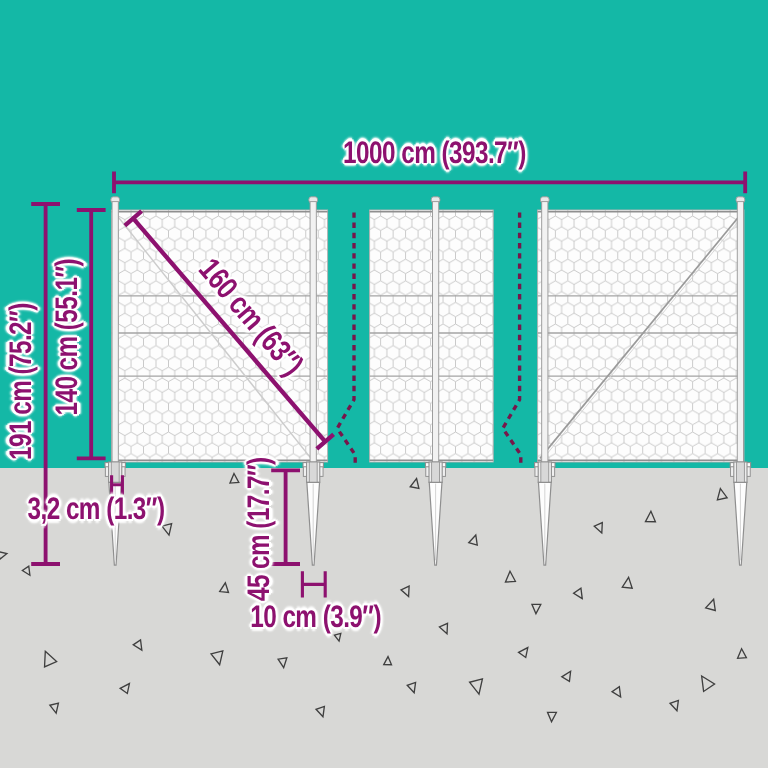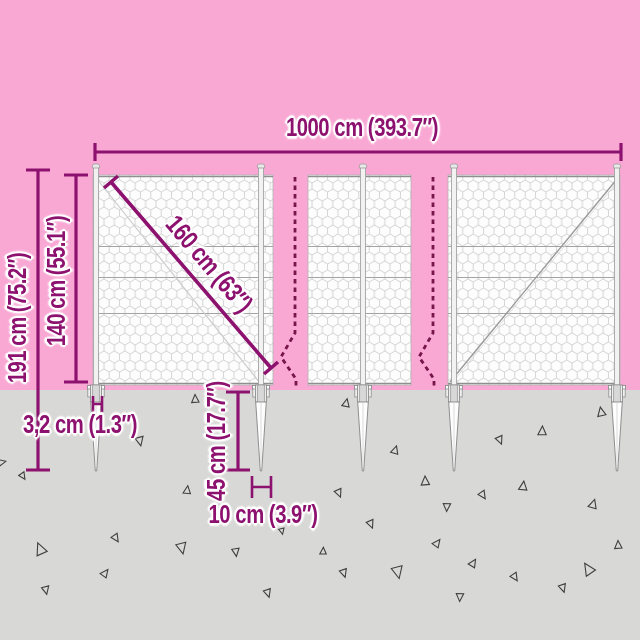--- a/index.html
+++ b/index.html
@@ -1,16 +1,16 @@
 <!DOCTYPE html>
 <html><head>
 <meta charset="utf-8">
 <style>
   html,body{margin:0;padding:0;background:#ffffff;}
-  #stage{position:relative;width:640px;height:640px;background:#f9a8d4;overflow:hidden;
+  #stage{position:relative;width:640px;height:640px;background:#14b8a6;overflow:hidden;
          font-family:"Liberation Sans",sans-serif;}
   svg{position:absolute;left:0;top:0;}
   .dim-label{
     position:absolute;
     font:700 26px "Liberation Sans",sans-serif;
     color:#8d116f;
     letter-spacing:-0.6px;
     white-space:nowrap;
     text-shadow:
       2px 0 #fff, -2px 0 #fff, 0 2px #fff, 0 -2px #fff,

